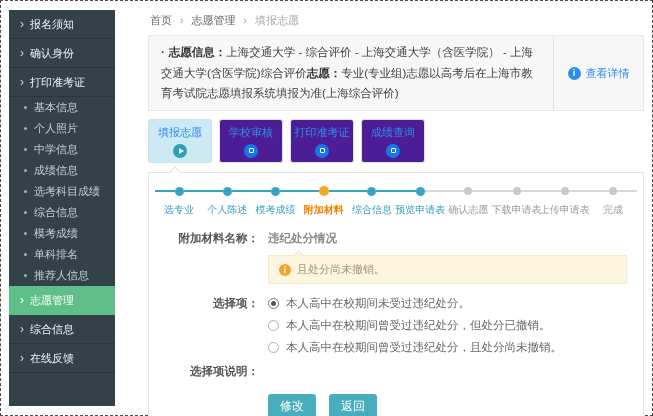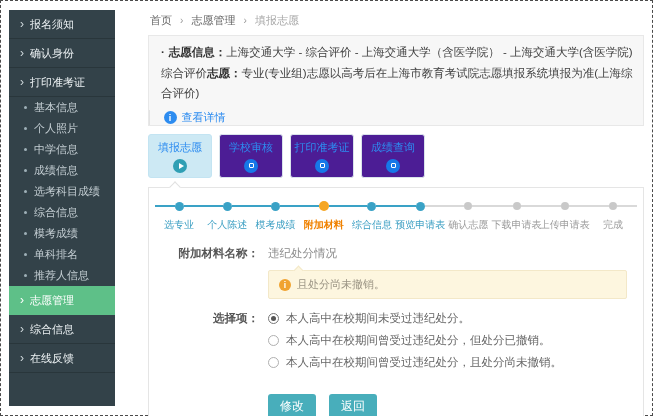--- a/index.html
+++ b/index.html
@@ -45,21 +45,21 @@
   
   .main { flex:1; margin-left:11px; min-width:0;padding-left:22px; }
 
   .breadcrumb { font-size:11px; color:#666; padding:3px 0 0 2px; }
   .breadcrumb .sep { margin:0 5px; color:#999; font-size:10px; }
   .breadcrumb .crumb.last { color:#a8a8a8; }
 
   .infobox {
     margin-top:7px;
     border:1px solid #e8e8e8; background:#f7f7f7;
-    display:flex; align-items:stretch;flex-direction:column;
+    display:flex; align-items:stretch;
   }
   .infobox .text {
     flex:1; padding:6px 10px 6px 12px;
     font-size:11.5px; color:#3f3f3f; line-height:1.8;
   }
   .infobox .text b { color:#333; }
   .infobox .bullet { font-weight:bold; margin-right:4px; color:#333; }
   .infobox .more {
     width:90px; flex-shrink:0;
     border-left:1px solid #e3e3e3;
@@ -124,21 +124,21 @@
   .step.rb .ln.r { background:#3aa2c6; }
   .slabel { margin-top:6px; font-size:10px; color:#3a9ec2; white-space:nowrap; }
   .step.todo .slabel { color:#9b9b9b; }
   .step.current .slabel { color:#f08200; font-weight:bold; }
 
   
   .form { padding:14px 14px 0 0; font-size:11.5px; color:#555; }
   .frow { display:flex; margin-bottom:9px; }
   .flabel { width:110px; text-align:right; font-weight:bold; color:#555; flex-shrink:0; }
   .fvalue { margin-left:9px; flex:1; min-width:0; }
-  .material-value { color:#8a8a8a; }
+  .material-value { color:#8a8a8a;font-weight:bold; }
 
   .alert {
     position:relative;
     margin:4px 2px 12px 119px;
     background:#fdf6df; border:1px solid #f3e8c8; border-radius:2px;
     padding:6px 10px; font-size:11px; color:#9b9484;
     display:flex; align-items:center; gap:6px;
   }
   .alert .anotch {
     position:absolute; top:-4.5px; left:26px;
@@ -451,20 +451,21 @@
               </label>
 
               <label class="opt">
                 <span class="radio"></span>
                 <span>本人高中在校期间曾受过违纪处分，且处分尚未撤销。</span>
               </label>
             </div>
         </div>
 
         <div class="frow note-row">
+          <div class="flabel">选择项说明：</div>
           <div class="fvalue"></div>
         </div>
 
         <div class="btnrow">
           <button class="btn">修改</button>
           <button class="btn">返回</button>
         </div>
 
       </div>
     </div>

